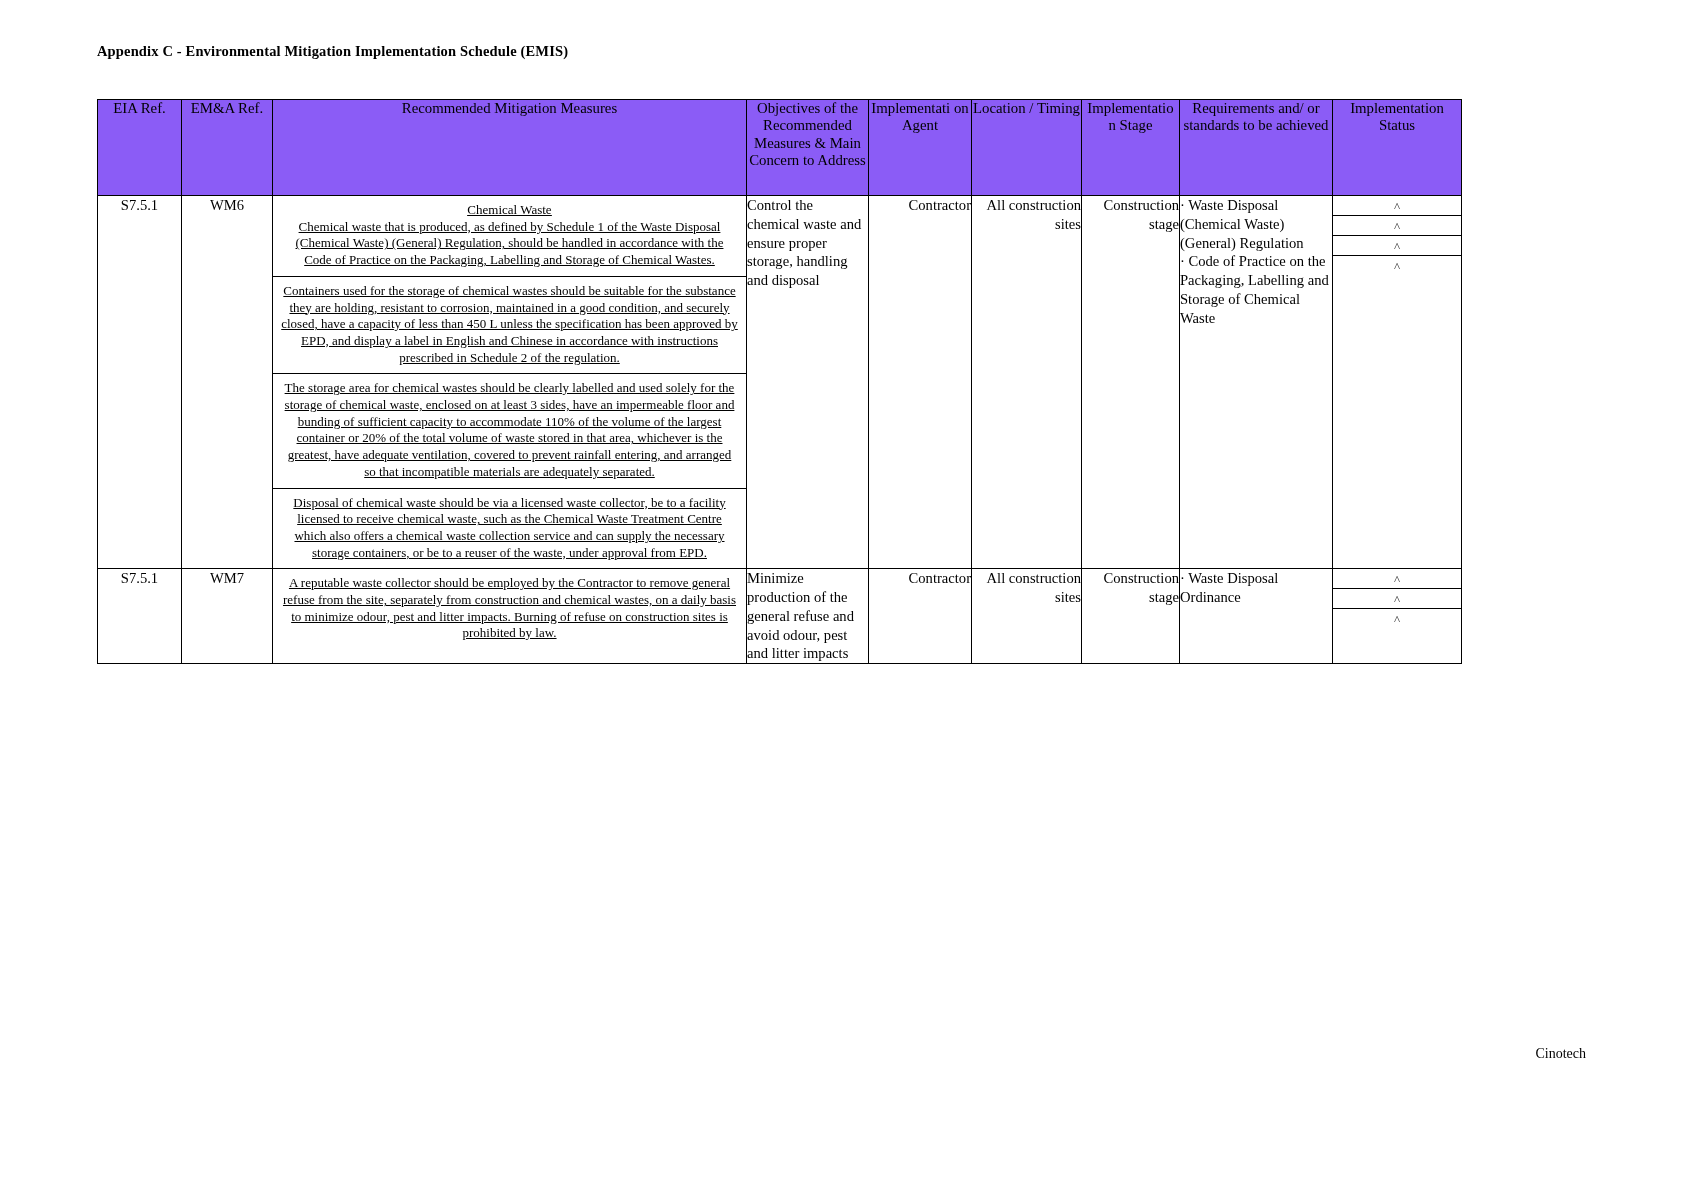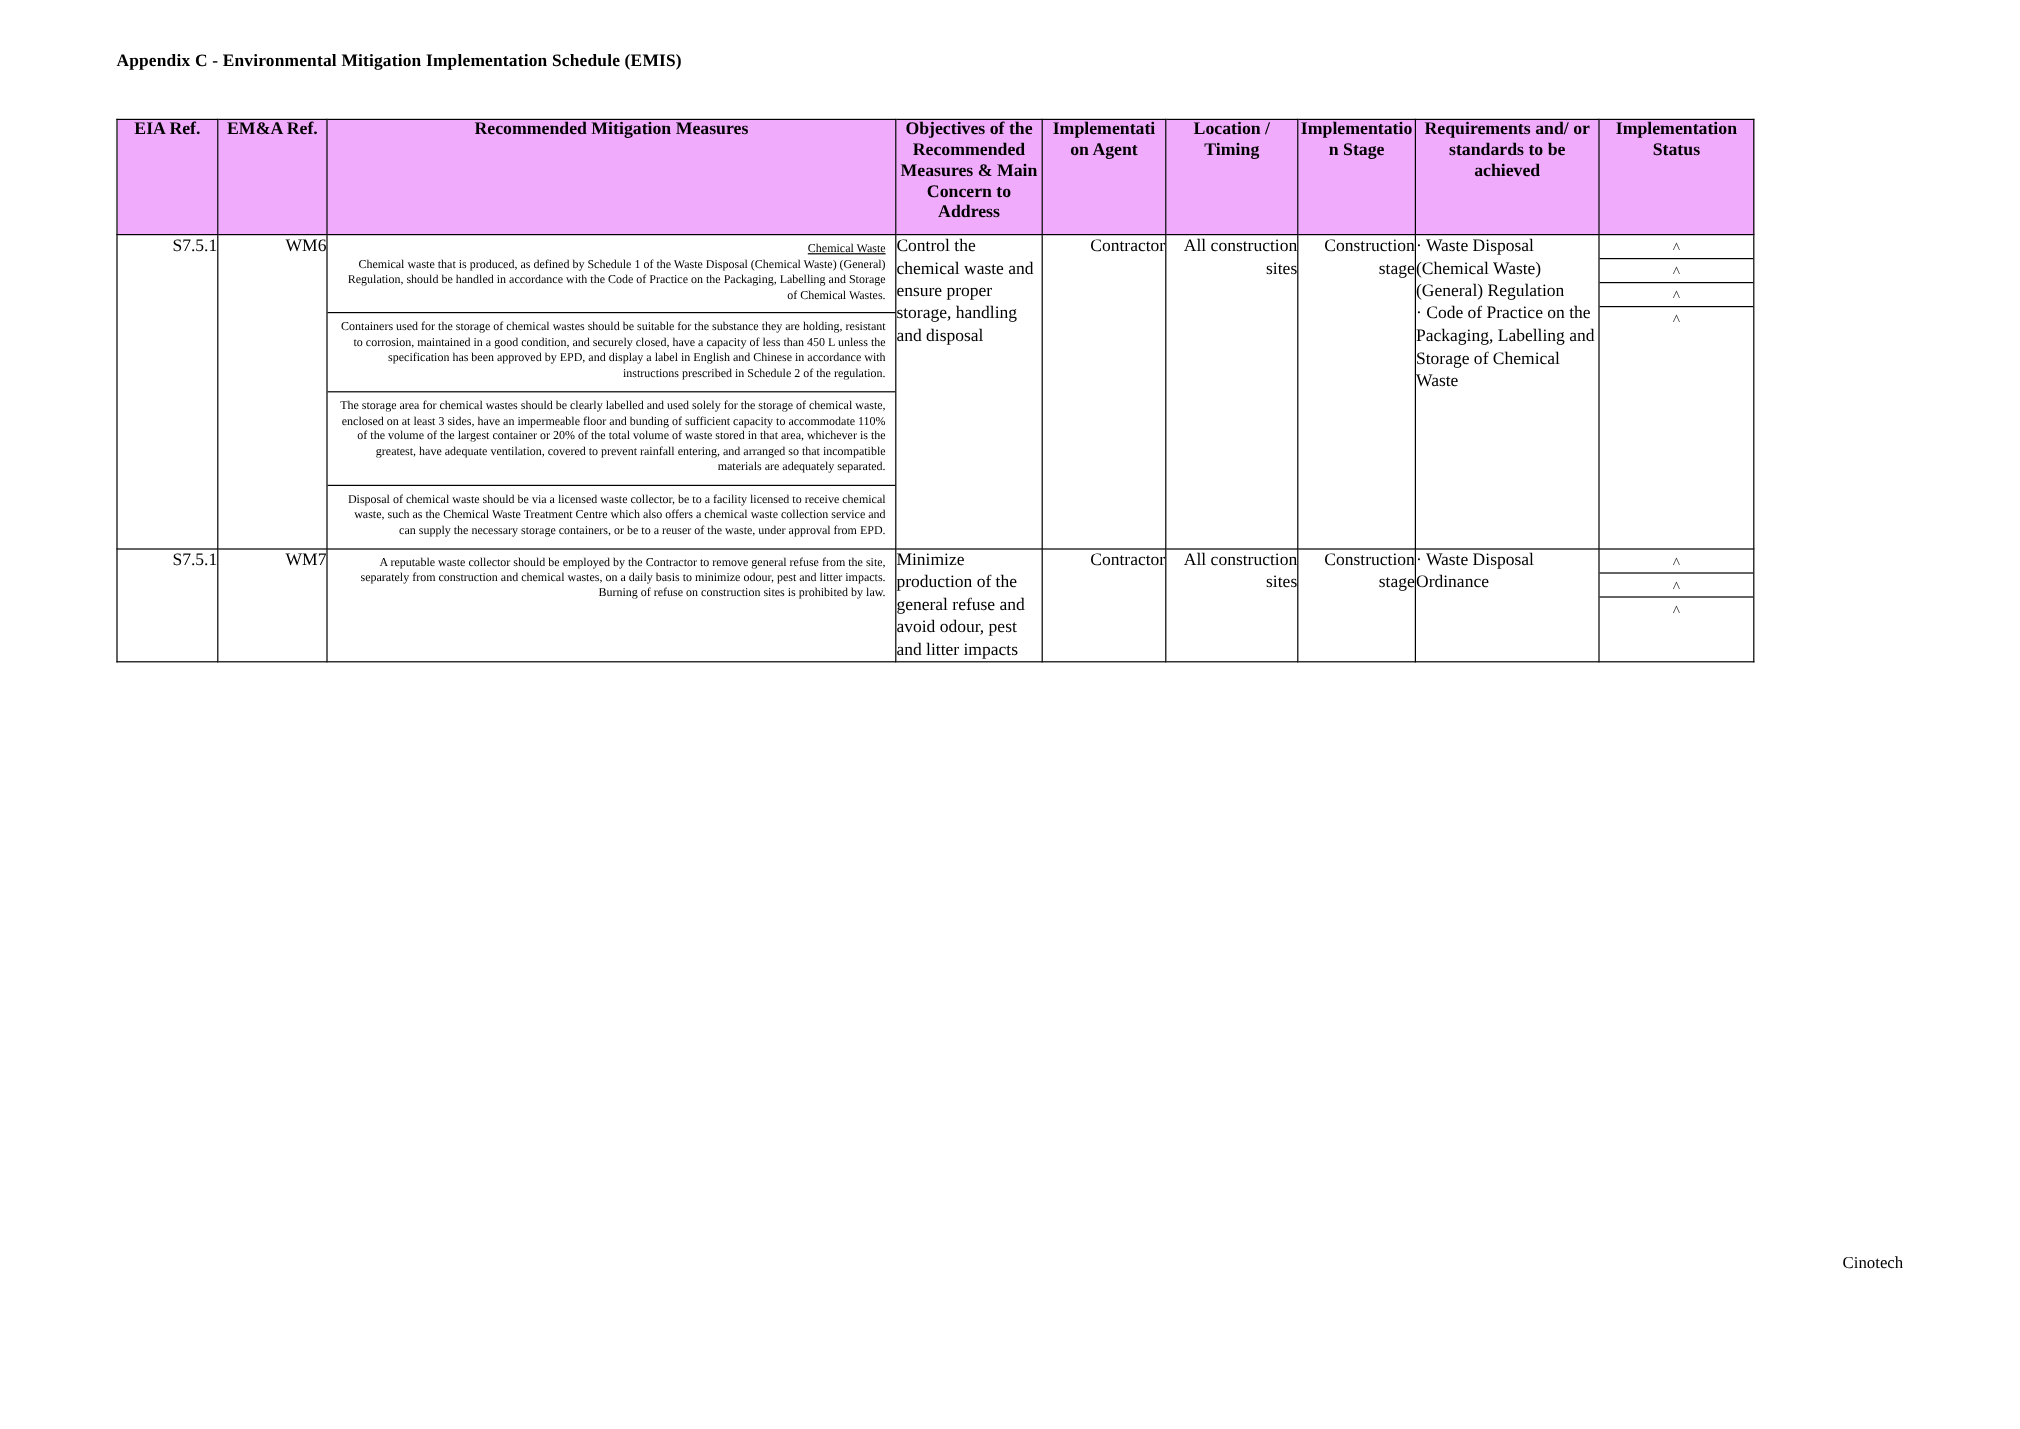--- a/index.html
+++ b/index.html
@@ -36,60 +36,61 @@
     width: 1364px;
     border-collapse: collapse;
     table-layout: fixed;
   }
   table.emis td, table.emis th {
     border: 1.6px solid #000;
     vertical-align: top;
     padding: 0;
   }
   thead th {
-    background: #f0abfc;
-    font-weight: bold;
+    background: #8b5cf6;
+    font-weight: normal;
     font-size: 14.8px;
     text-align: center;
     vertical-align: middle;
     line-height: 1.17;
     padding: 4px 3px;
     height: 96px;
   }
   .c-eia   { width: 84px; }
   .c-emea  { width: 91px; }
   .c-meas  { width: 474px; }
   .c-obj   { width: 122px; }
   .c-agent { width: 103px; }
   .c-loc   { width: 110px; }
   .c-stage { width: 98px; }
   .c-req   { width: 153px; }
   .c-stat  { width: 129px; }
 
   td.ref-cell {
-    text-align: right;
+    text-align: center;
     font-size: 14.6px;
     padding-top: 7px;
     line-height: 1.32;
   }
   td.measures-cell { padding: 0; }
   
   table.submeas {
     width: 100%;
     border-collapse: collapse;
     table-layout: fixed;
   }
   table.submeas td {
     border: none;
     border-bottom: 1.4px solid #000;
     padding: 6px 8px 7px 8px;
-    font-size: 10px;
-    line-height: 1.285;
-    text-align: right;
+    font-size: 13px;
+    line-height: 1.285;
+    text-align: center;
     vertical-align: top;
+    text-decoration: underline;
   }
   table.submeas tr:last-child td { border-bottom: none; }
   .meas-title {
     text-decoration: underline;
     display: block;
   }
   td.obj-cell {
     font-size: 14.6px;
     line-height: 1.285;
     padding: 6px 5px 6px 6px;

